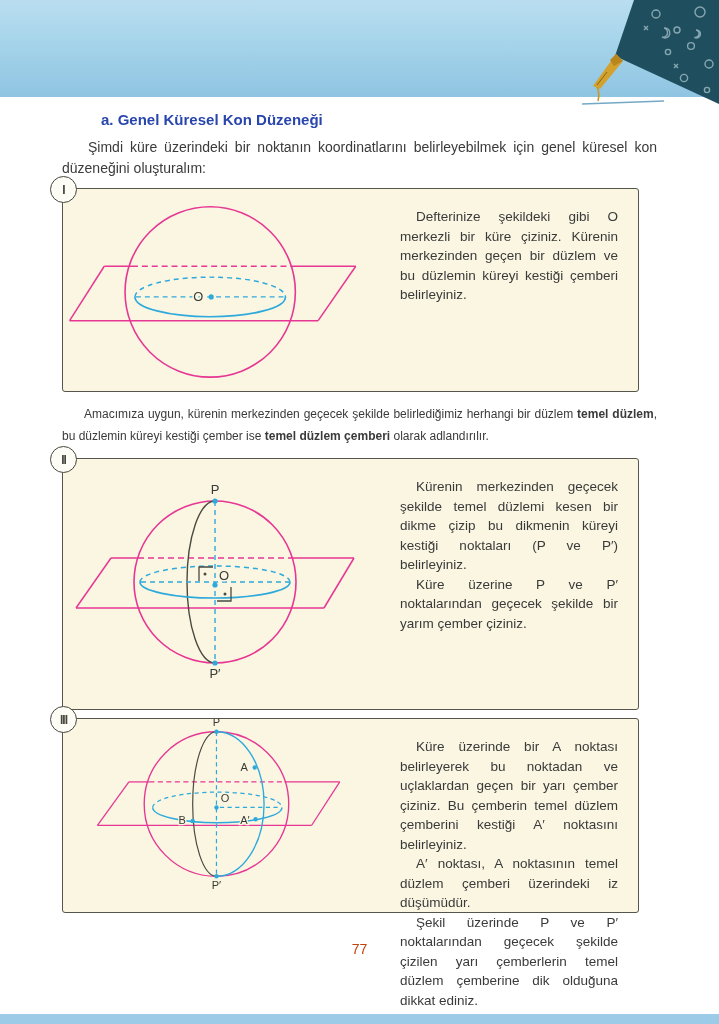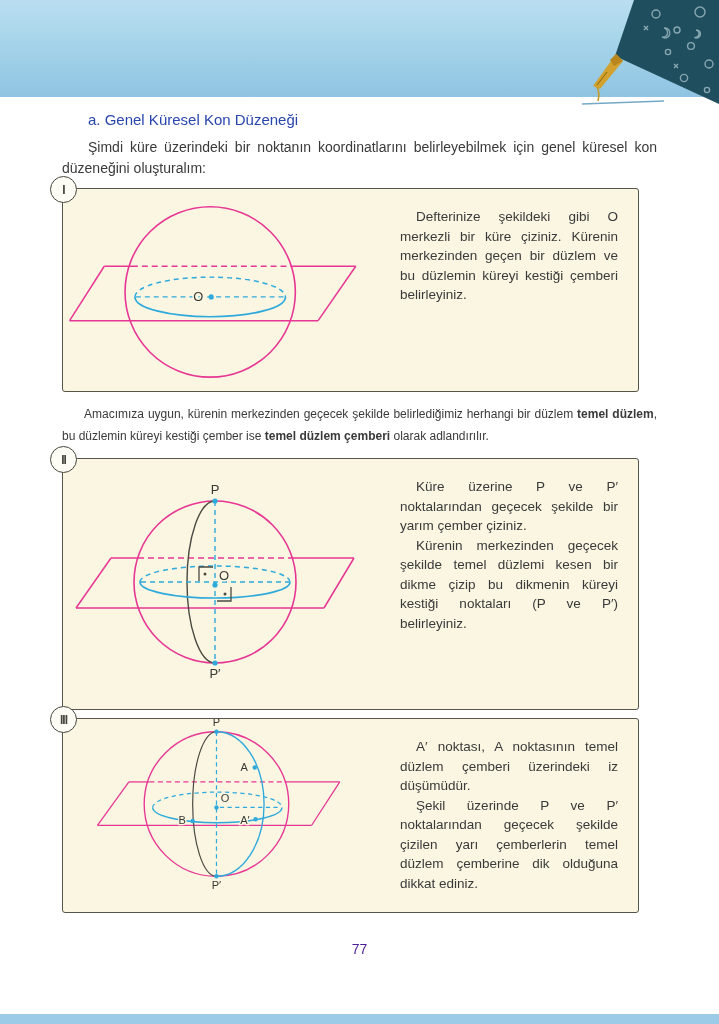--- a/index.html
+++ b/index.html
@@ -10,21 +10,21 @@
   }
   
   .band-top {
     position:absolute; top:0; left:0; width:719px; height:97px;
     background:linear-gradient(180deg,#badef0 0%, #a5d4ea 45%, #8fc4e2 100%);
   }
   .corner-art { position:absolute; top:0; right:0; width:175px; height:115px; }
   
   .content { position:absolute; top:97px; left:0; width:719px; padding:0 62px; }
   h2.section-heading {
-    margin:14px 0 0 26px; font-size:15px; font-weight:normal; color:#2946ad;
+    margin:14px 0 0 39px; font-size:15px; font-weight:bold; color:#2946ad;
   }
   p.intro {
     margin-top:9px; font-size:14px; line-height:21px; text-indent:26px;
     text-align:justify; color:#3a3a3a;
   }
   p.between {
     margin-top:11px; font-size:12px; line-height:22px; text-indent:22px;
     text-align:justify; color:#3a3a3a;
   }
   
@@ -47,21 +47,21 @@
   .abox .instructions {
     flex:1 1 auto; padding:18px 20px 8px 2px;
   }
   .abox .instructions p {
     font-size:13.5px; line-height:19.5px; text-align:justify;
     text-indent:16px; color:#3a3a3a;
   }
   
   .page-number {
     position:absolute; left:0; width:719px; top:941px;
-    text-align:center; font-size:14px; color:#4c1d95;
+    text-align:center; font-size:14px; color:#c2410c;
   }
   .band-bottom {
     position:absolute; bottom:0; left:0; width:719px; height:10px;
     background:#9ccbe7;
   }
   
   text.pt-label {
     font-family:"Liberation Sans", sans-serif; font-size:13px; fill:#3a3a35;
     paint-order:stroke; stroke:#faf6e2; stroke-width:3px;
   }
@@ -165,22 +165,22 @@
         </g>
 
         <circle cx="152" cy="20" r="2.6" fill="#2ea9dc"></circle>
         <circle cx="152" cy="182" r="2.6" fill="#2ea9dc"></circle>
         <circle cx="152" cy="104" r="2.6" fill="#2ea9dc"></circle>
         <text class="pt-label" x="152" y="13" text-anchor="middle">P</text>
         <text class="pt-label" x="152" y="197" text-anchor="middle">P′</text>
         <text class="pt-label" x="156" y="99" text-anchor="start">O</text>
       </svg>
       <div class="instructions">
+        <p>Kürenin merkezinden geçecek şekilde temel düzlemi kesen bir dikme çizip bu dikmenin küreyi kestiği noktaları (P ve P′) belirleyiniz.</p>
         <p>Küre üzerine P ve P′ noktalarından geçecek şekilde bir yarım çember çiziniz.</p>
-        <p>Kürenin merkezinden geçecek şekilde temel düzlemi kesen bir dikme çizip bu dikmenin küreyi kestiği noktaları (P ve P′) belirleyiniz.</p>
       </div>
     </section>
 
 
     <section class="abox abox-3">
       <div class="numeral">III</div>
       <svg class="diagram" viewBox="0 0 335 227">
 
         <g stroke="#e73693" stroke-width="1.5" fill="none">
           <line x1="48" y1="74" x2="72" y2="74"></line>
@@ -211,20 +211,21 @@
         <circle cx="123" cy="120" r="2.6" fill="#2ea9dc"></circle>
 
         <text class="pt-label" x="151" y="8" text-anchor="middle">P</text>
         <text class="pt-label" x="151" y="200" text-anchor="middle">P′</text>
         <text class="pt-label" x="156" y="98" text-anchor="start">O</text>
         <text class="pt-label" x="188" y="61" text-anchor="end">A</text>
         <text class="pt-label" x="190" y="123" text-anchor="end">A′</text>
         <text class="pt-label" x="115" y="124" text-anchor="end">B</text>
       </svg>
       <div class="instructions">
+        <p>Küre üzerinde bir A noktası belirleyerek bu noktadan ve uçlaklardan geçen bir yarı çember çiziniz. Bu çemberin temel düzlem çemberini kestiği A′ noktasını belirleyiniz.</p>
         <p>A′ noktası, A noktasının temel düzlem çemberi üzerindeki iz düşümüdür.</p>
         <p>Şekil üzerinde P ve P′ noktalarından geçecek şekilde çizilen yarı çemberlerin temel düzlem çemberine dik olduğuna dikkat ediniz.</p>
       </div>
     </section>
 
   </div>
 
   <div class="page-number">77</div>
 
   <div class="band-bottom"></div>

